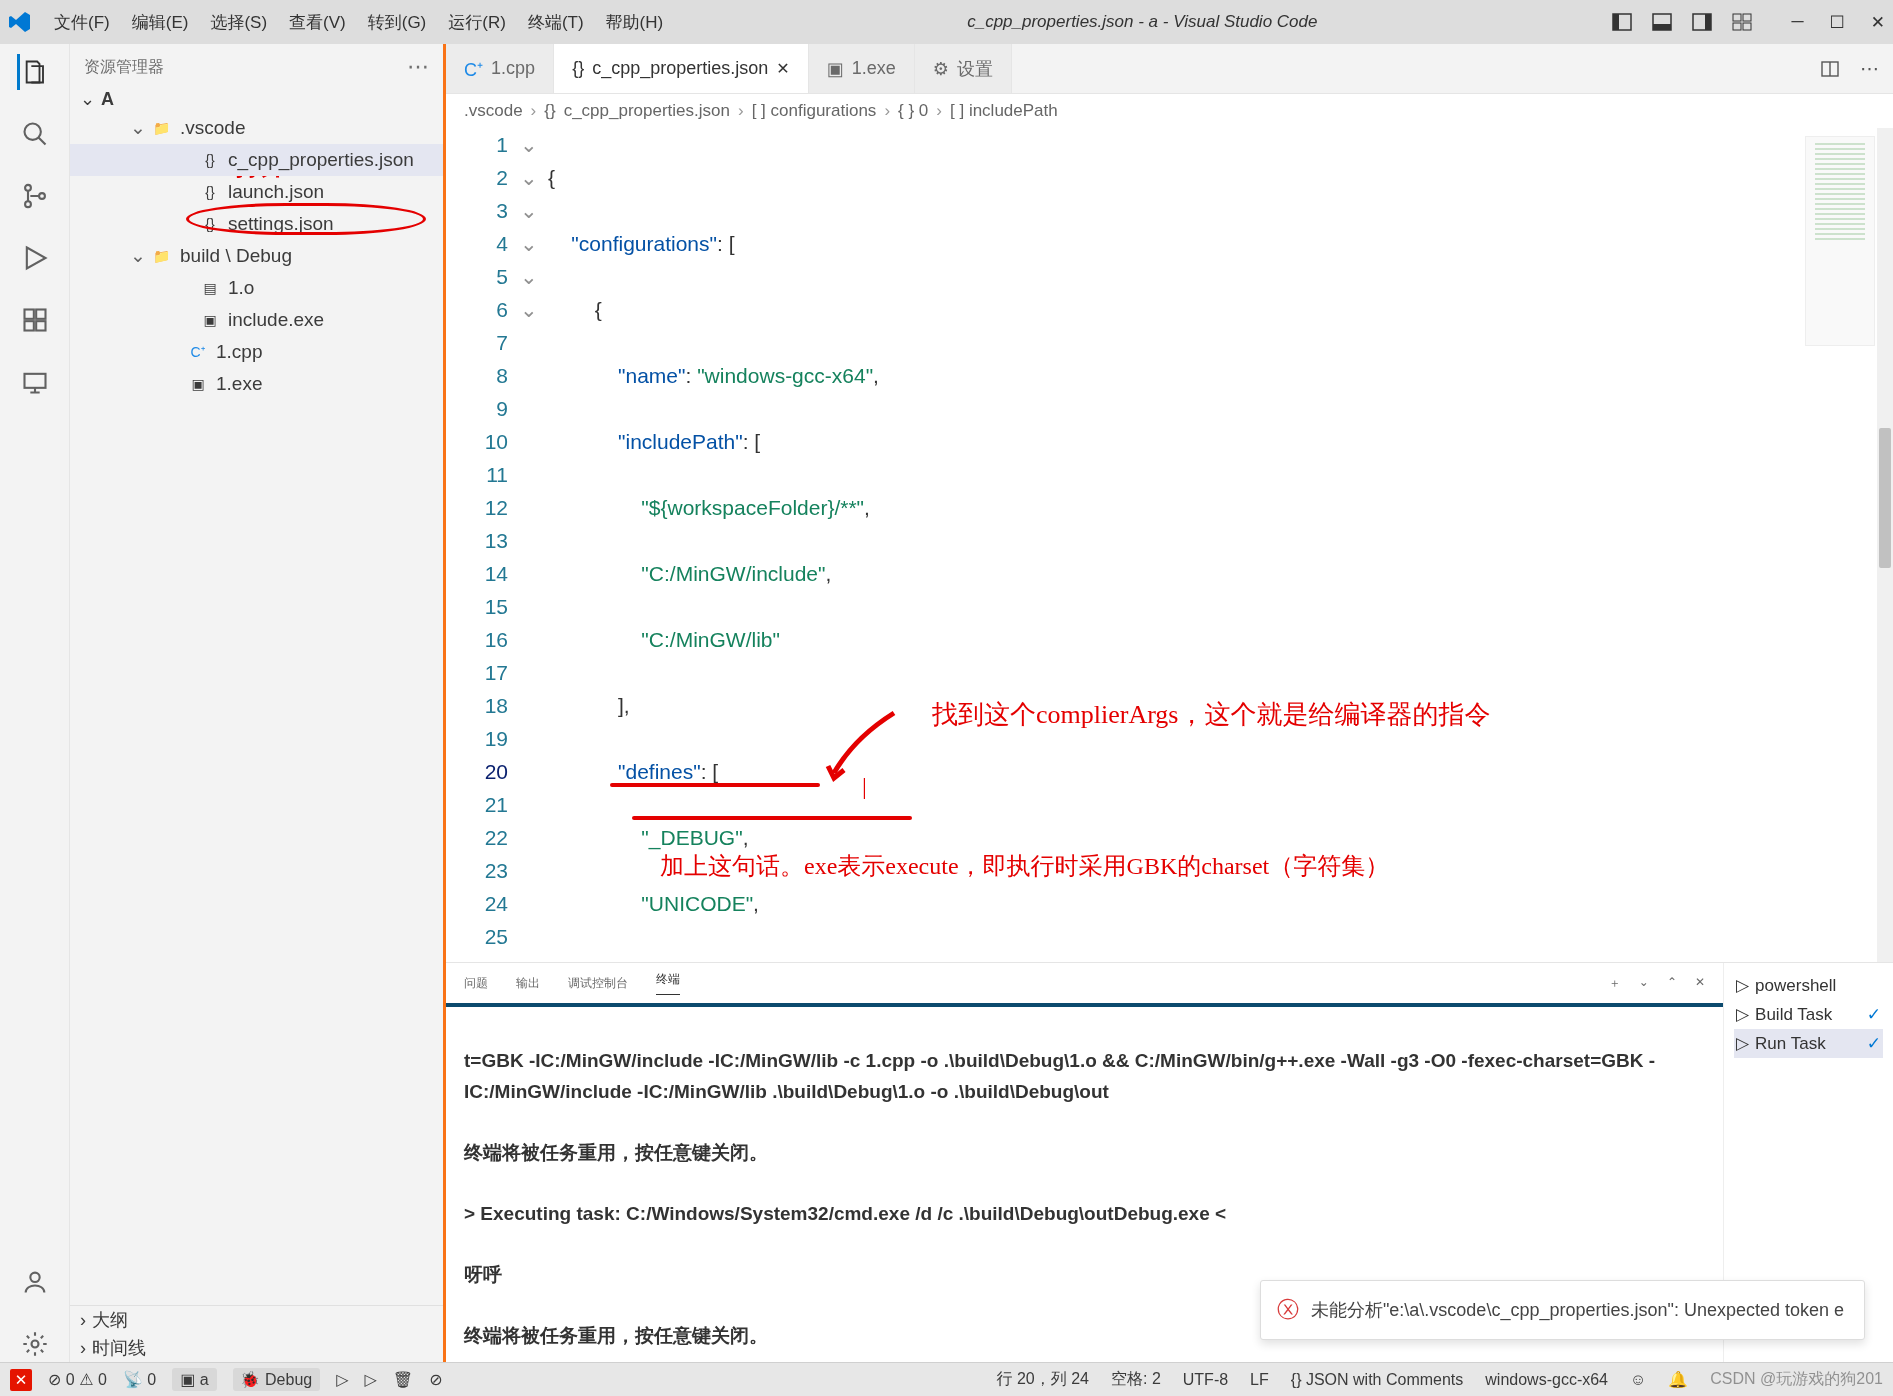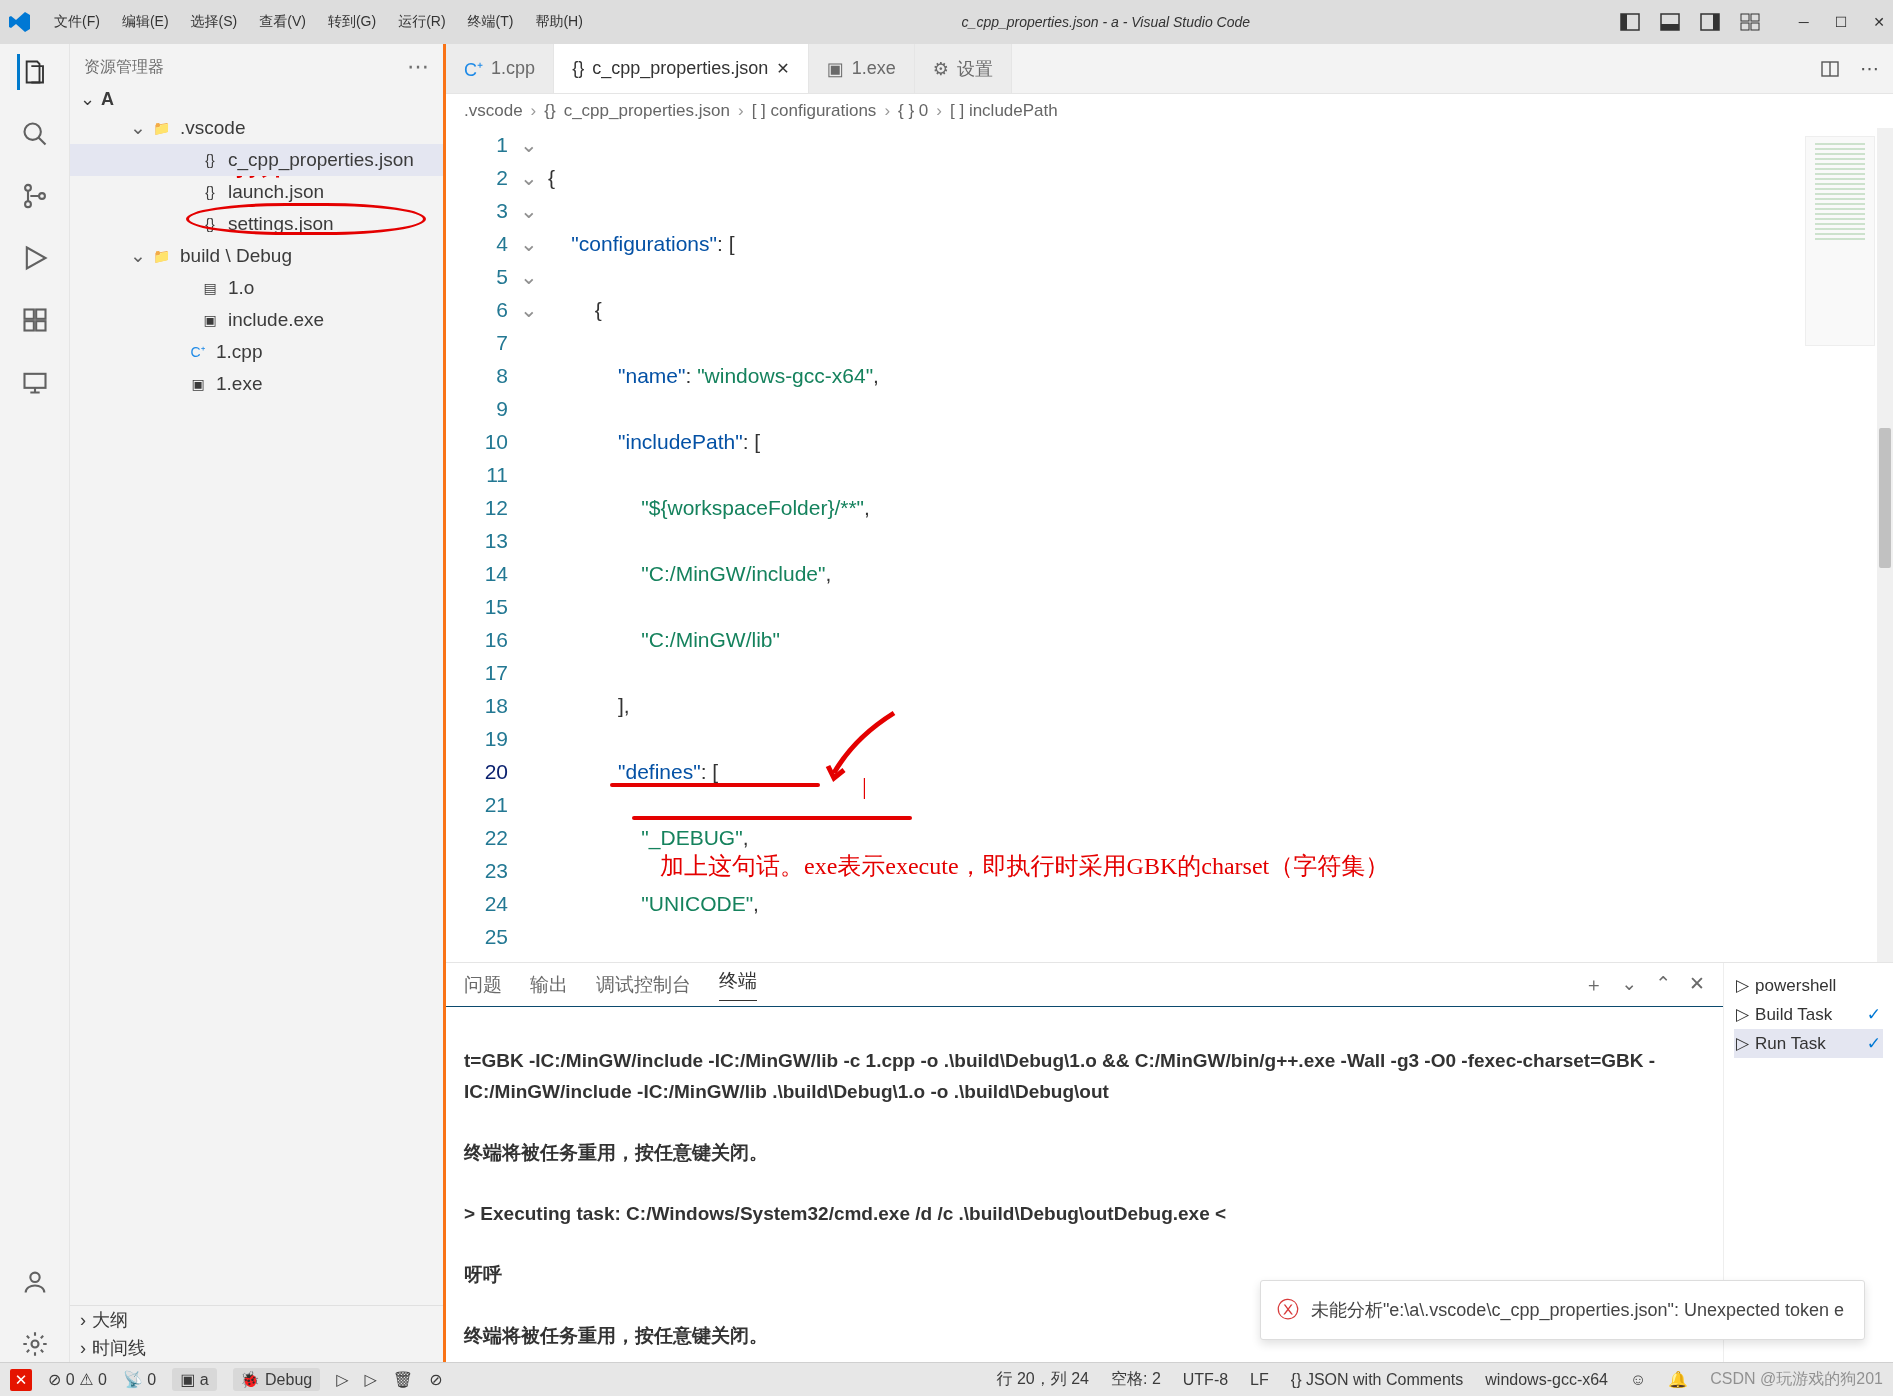--- a/index.html
+++ b/index.html
@@ -1,19 +1,19 @@
 <!DOCTYPE html>
 <html><head>
 <meta charset="utf-8">
 <style>
 * { margin: 0; padding: 0; box-sizing: border-box; font-family: "Segoe UI", "Microsoft YaHei", sans-serif; }
 body { width: 1893px; height: 1396px; background: #fff; font-size: 19px; color: #333; overflow: hidden; display: flex; flex-direction: column; transform-origin: top left; }
 
 
-.title-bar { height: 44px; background: #dddddd; display: flex; align-items: center; padding: 0 8px; font-size: 14px; color: #333; }
+.title-bar { height: 44px; background: #dddddd; display: flex; align-items: center; padding: 0 8px; font-size: 17px; color: #333; }
 .title-bar .logo { width: 24px; height: 24px; margin-right: 12px; }
 .menu-items { display: flex; gap: 2px; }
 .menu-items span { padding: 4px 10px; cursor: default; }
 .window-title { flex: 1; text-align: center; color: #333; font-style: italic; }
 .title-right { display: flex; align-items: center; gap: 18px; }
 .title-right .icon { width: 22px; height: 22px; display: flex; align-items: center; justify-content: center; }
 .win-ctrl { display: flex; gap: 26px; margin-left: 20px; }
 
 
 .main { flex: 1; display: flex; min-height: 0; }
@@ -63,21 +63,21 @@
 .k { color: #0451a5; } .s { color: #15825d; } .p { color: #333; }
 
 
 .annot-red { color: #e40000; position: absolute; font-size: 26px; font-family: "Microsoft YaHei"; font-weight: 500; }
 .arrow-red { position: absolute; }
 .underline-red { position: absolute; border-bottom: 4px solid #e40000; border-radius: 2px; }
 
 
 .panel { height: 400px; border-top: 1px solid #e5e5e5; display: flex; }
 .panel-main { flex: 1; display: flex; flex-direction: column; }
-.panel-tabs { height: 44px; display: flex; align-items: center; gap: 28px; padding: 0 18px; font-size: 19px; color: #6a6a6a; border-bottom: 1px solid #0c4a6e; }
+.panel-tabs { height: 44px; display: flex; align-items: center; gap: 28px; padding: 0 18px; font-size: 12px; color: #6a6a6a; border-bottom: 4px solid #0c4a6e; }
 .panel-tabs .ptab.active { color: #333; border-bottom: 1px solid #333; padding-bottom: 6px; }
 .panel-tabs .pright { margin-left: auto; display: flex; gap: 18px; }
 .term-body { flex: 1; padding: 8px 18px; font-family: Consolas, monospace; font-size: 19px; line-height: 30px; white-space: pre-wrap; color: #333; overflow: hidden; font-weight: bold; }
 .panel-side { width: 170px; border-left: 1px solid #eee; padding: 8px 10px; font-size: 17px; }
 .panel-side .trow { display: flex; align-items: center; gap: 6px; padding: 4px 2px; }
 .panel-side .trow.sel { background: #e4e6f1; }
 .panel-side .check { color: #0078d4; margin-left: auto; }
 
 .toast { position: absolute; right: 28px; bottom: 56px; background: #fff; border: 1px solid #ddd; box-shadow: 0 4px 10px rgba(0,0,0,.12); padding: 14px 20px 14px 16px; display: flex; align-items: center; gap: 12px; font-size: 18px; color: #444; border-radius: 3px; }
 .toast .terr { color: #d83b3b; font-size: 22px; }
@@ -394,20 +394,21 @@
 
 
 
         
         <div class="underline-red" style="left:68px; top:655px; width:210px;"></div>
         <div class="underline-red" style="left:90px; top:688px; width:280px;"></div>
         <svg class="arrow-red" style="left:282px; top:580px;" width="80" height="80">
             <path d="M70 5 Q30 30 10 65" stroke="#e40000" stroke-width="5" fill="none"></path>
             <path d="M4 58 L10 70 L20 62" stroke="#e40000" stroke-width="5" fill="none"></path>
           </svg>
+        <div class="annot-red" style="left:390px; top:570px;">找到这个complierArgs，这个就是给编译器的指令</div>
         <div class="annot-red" style="font-size:24px; left:320px; top:642px;">|</div>
         <div class="annot-red" style="left:118px; top:722px; font-size:24px;">加上这句话。exe表示execute，即执行时采用GBK的charset（字符集）</div>
       </div>
       <div class="minimap">
           <div class="minimap-dots"></div>
         </div>
       <div class="scroll-v">
           <div class="thumb"></div>
         </div>
     </div>

